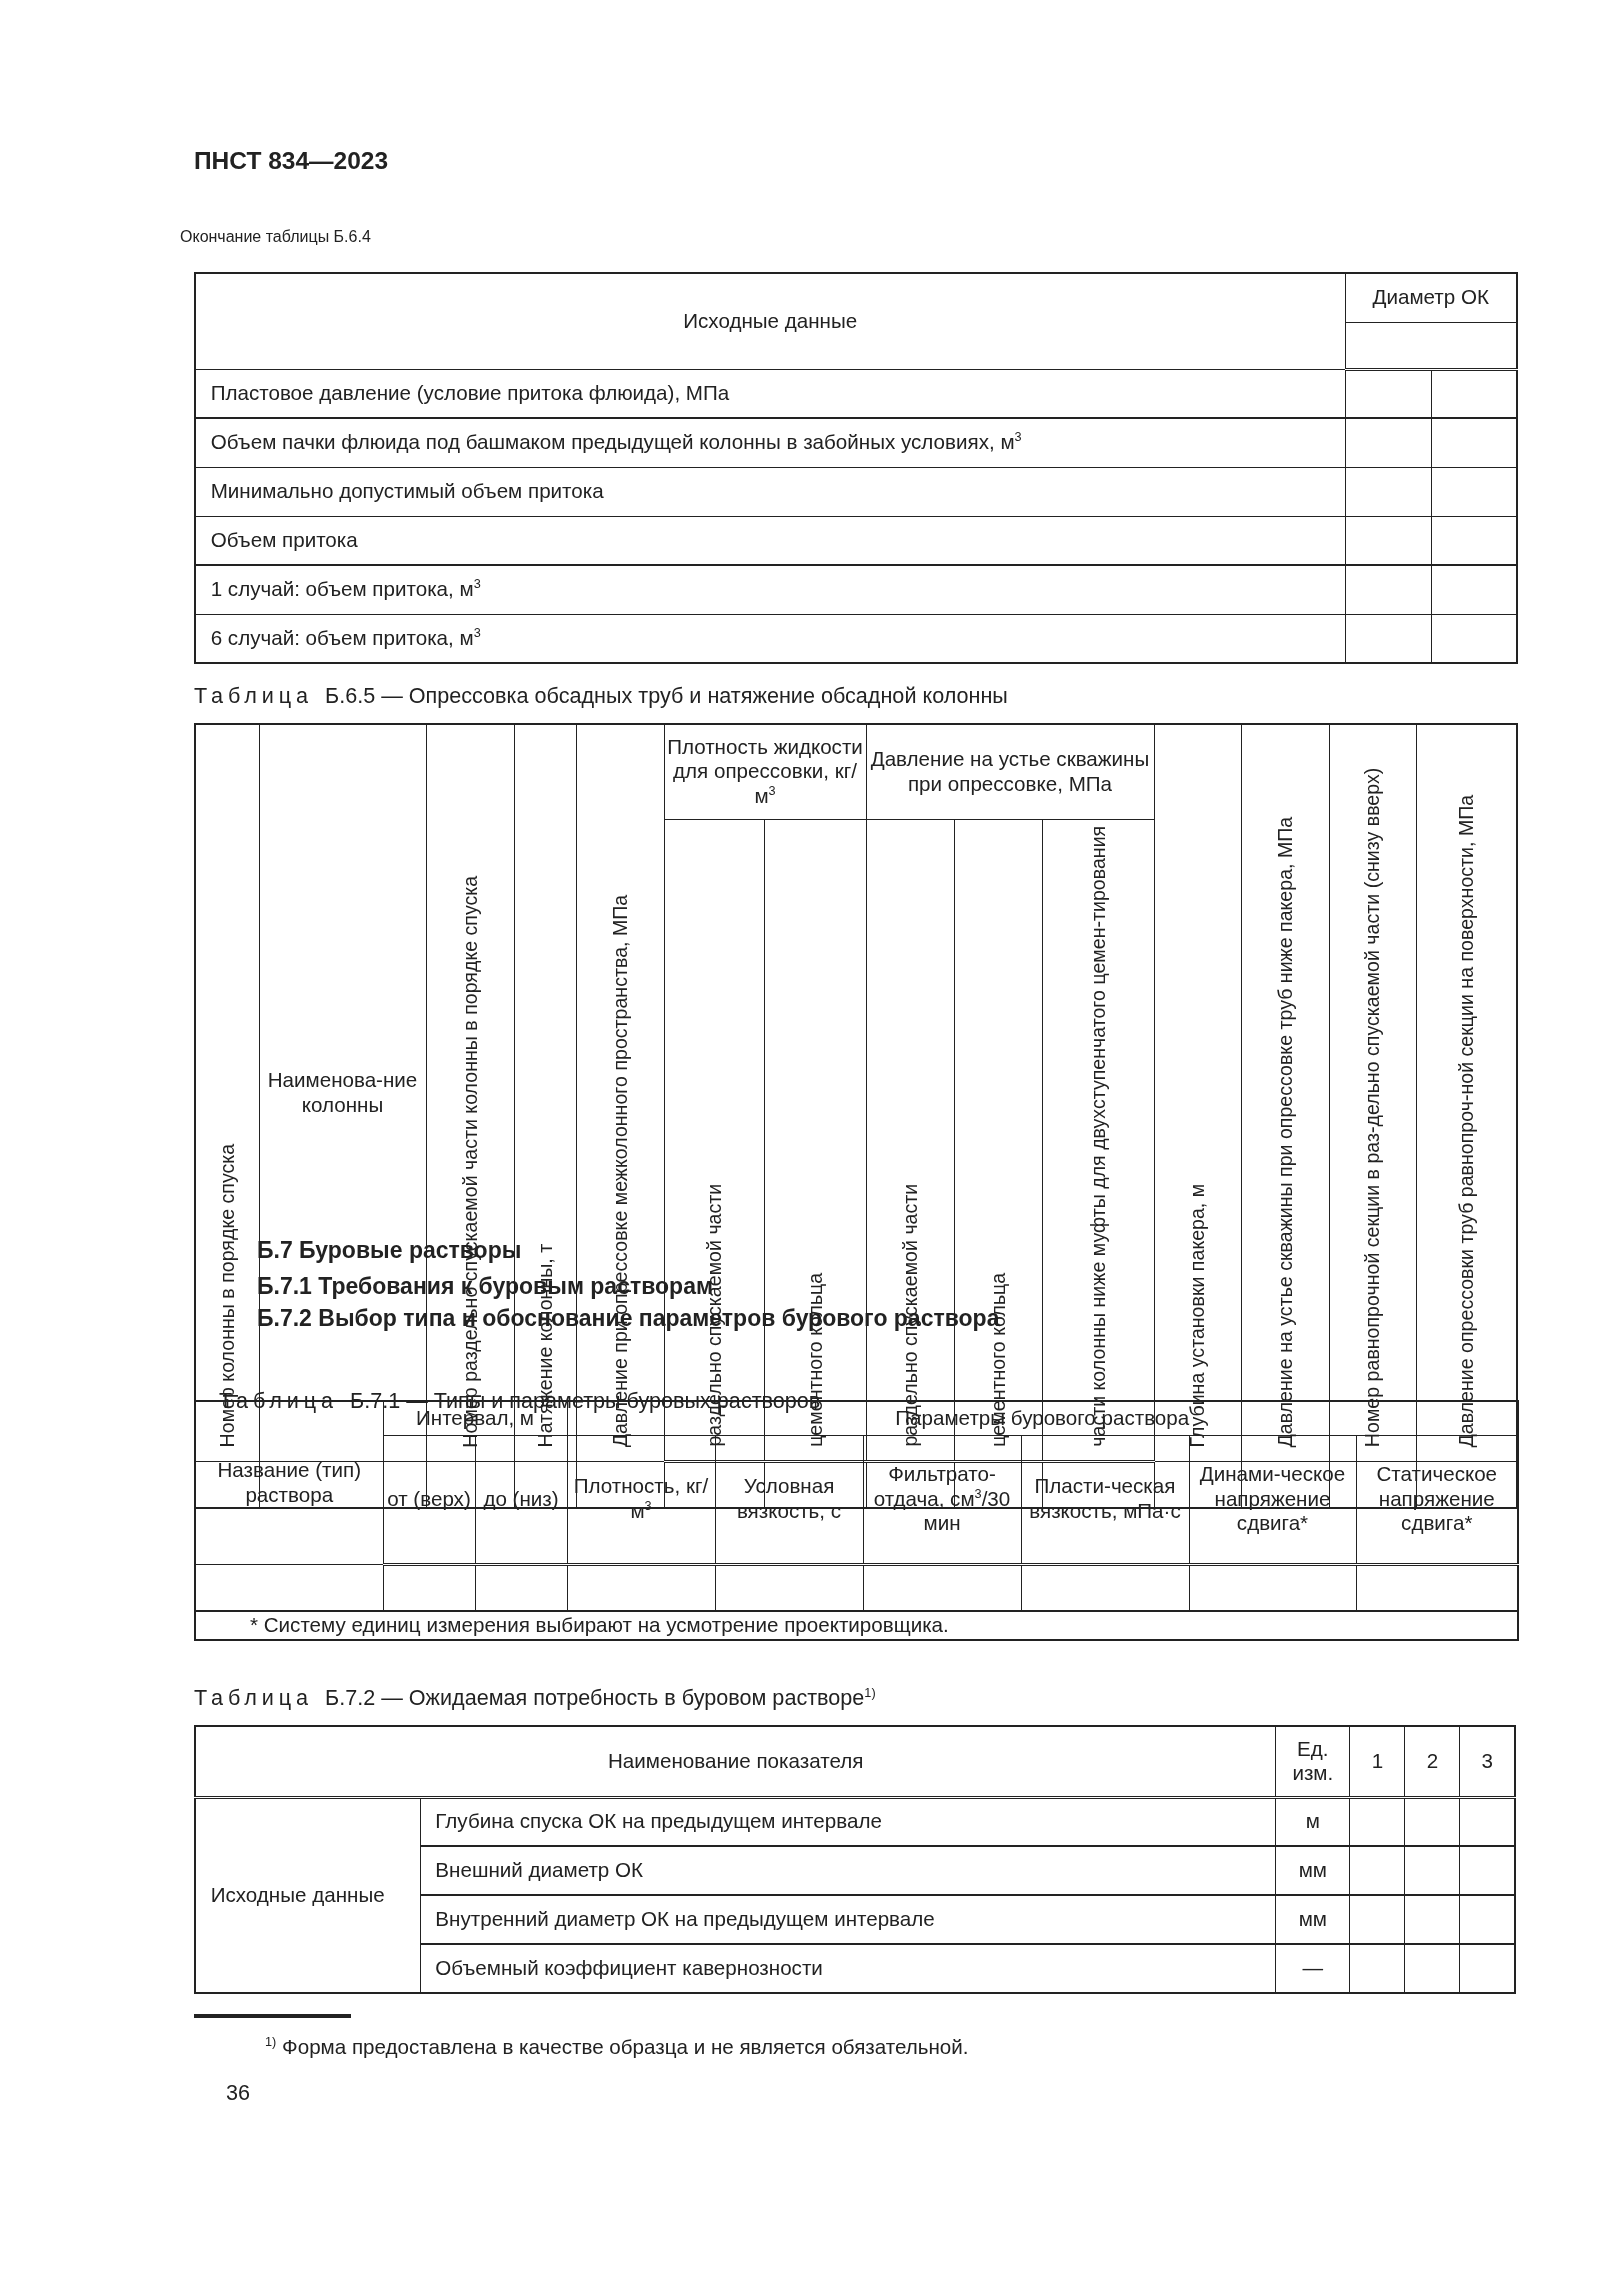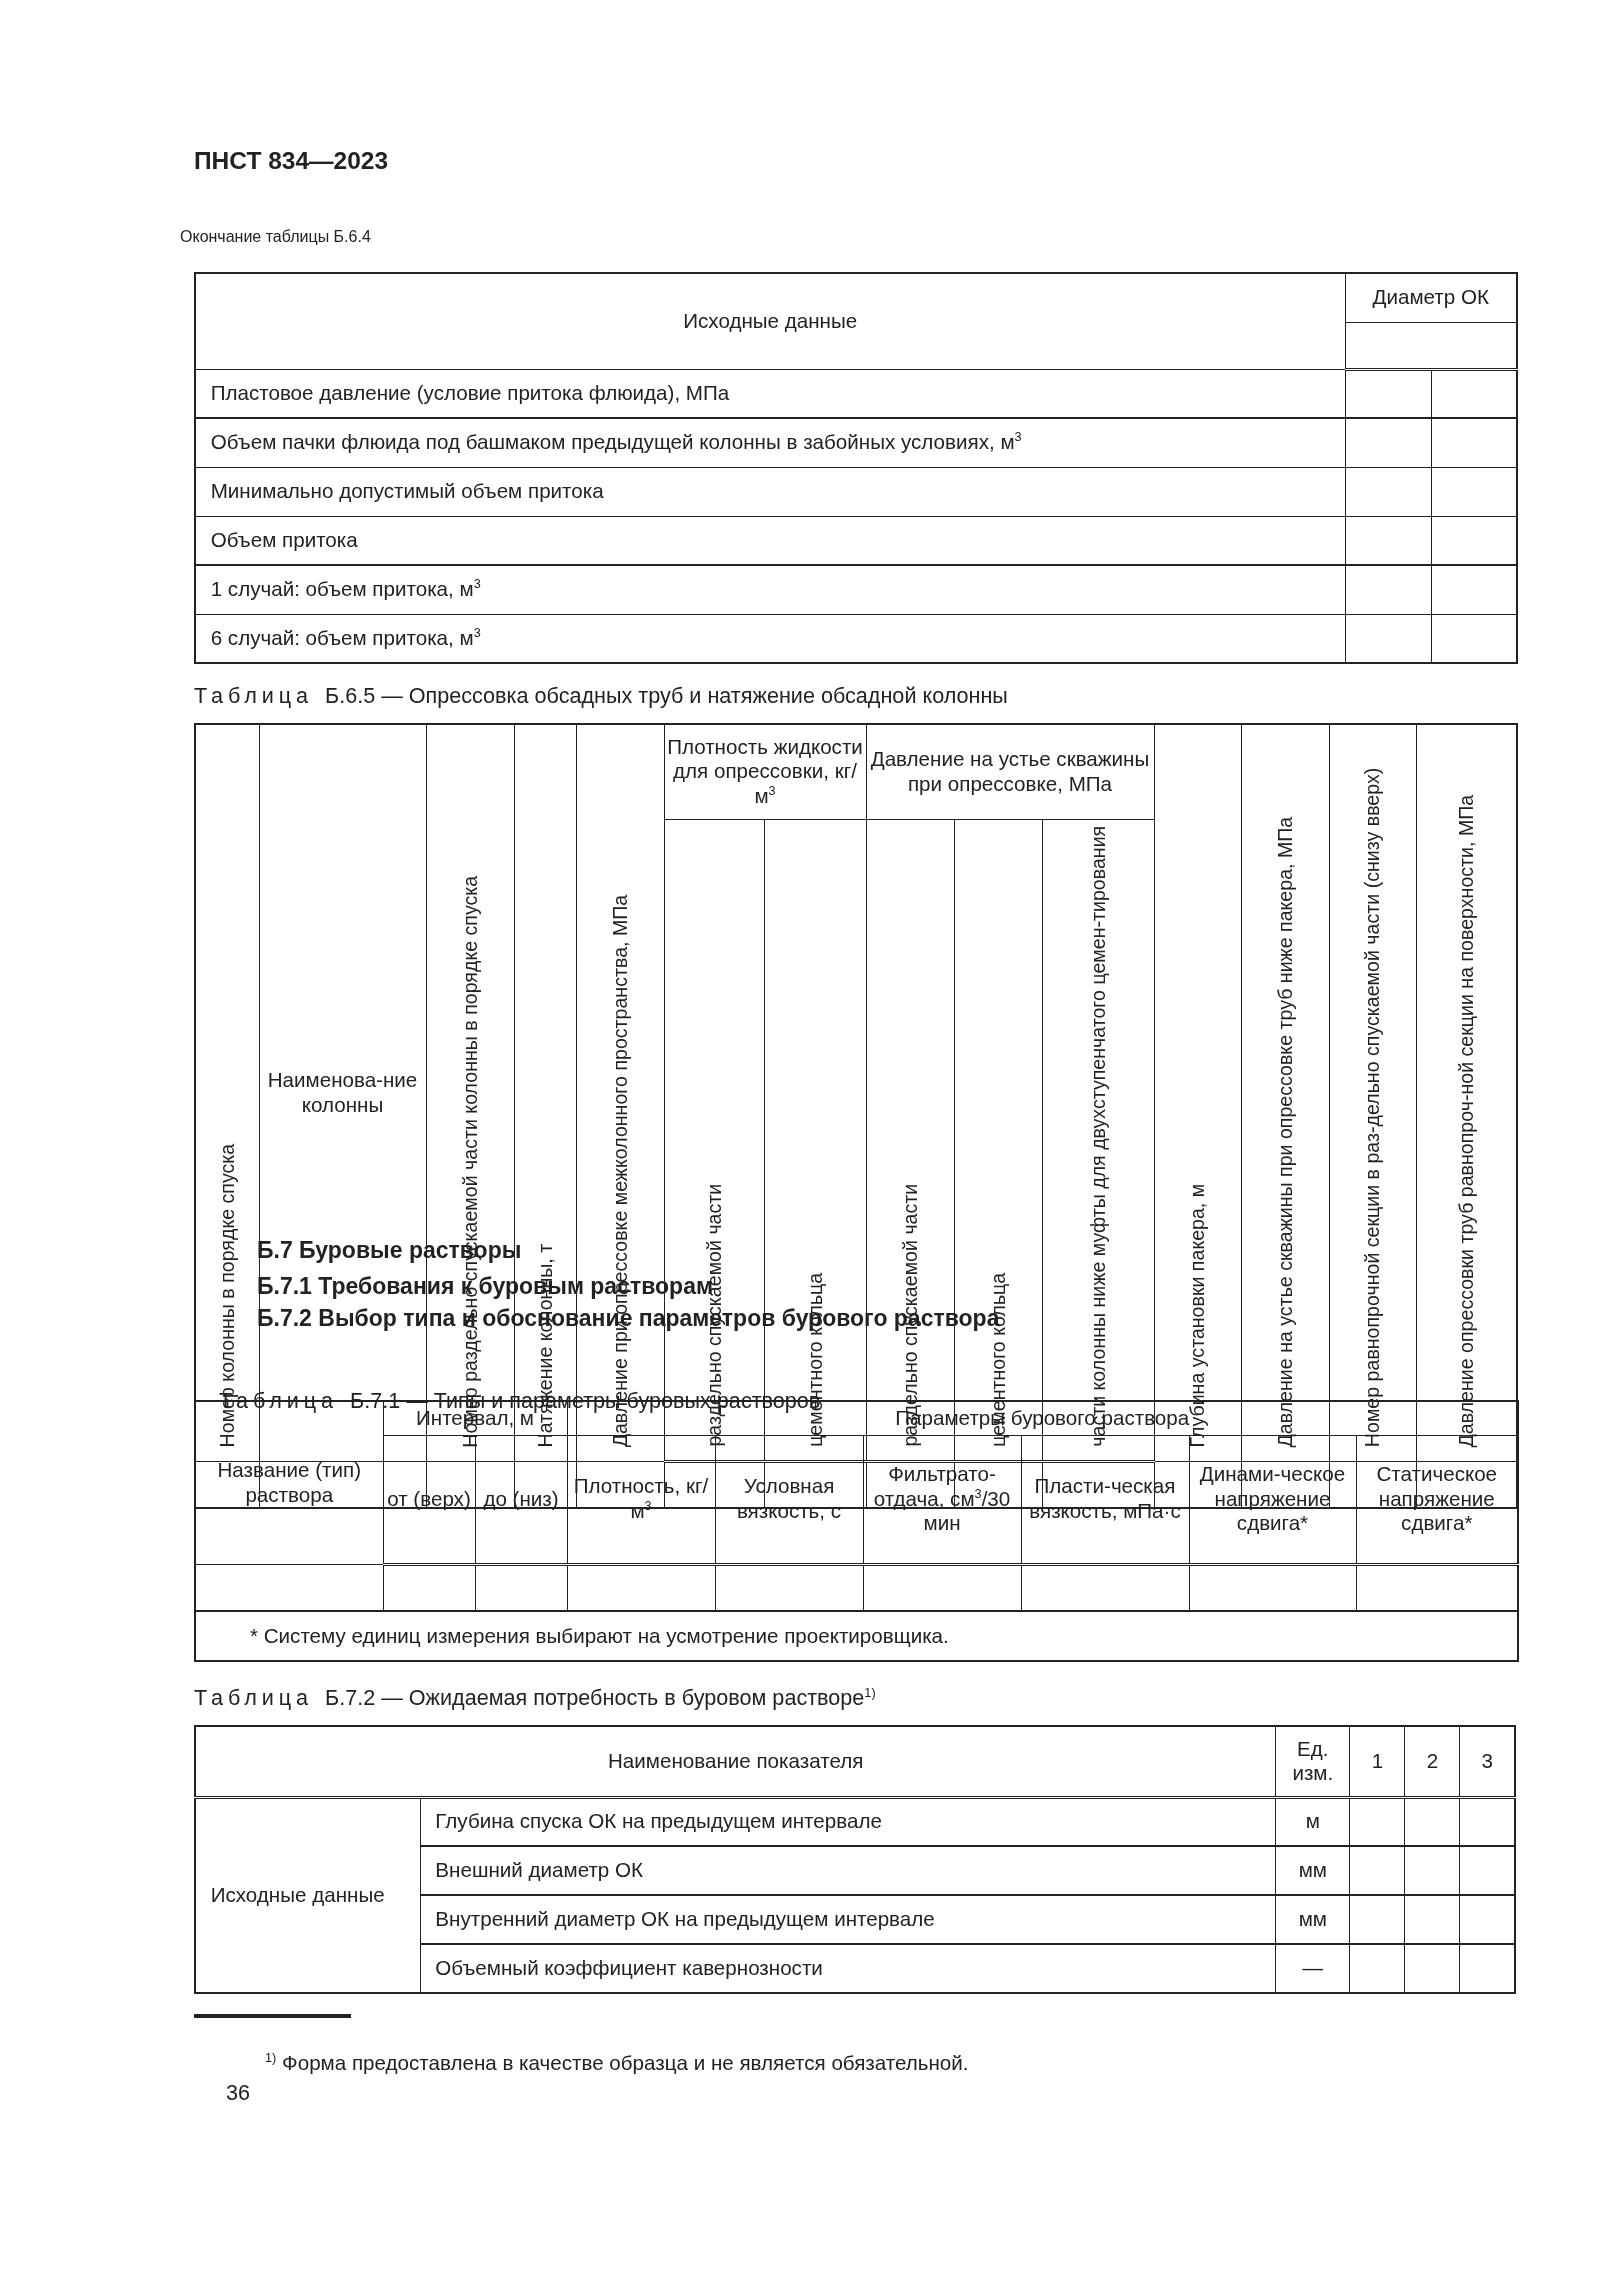--- a/index.html
+++ b/index.html
@@ -13,21 +13,21 @@
   table { border-collapse:collapse; position:absolute; table-layout:fixed; }
   td, th { border:1.5px solid #222; padding:0; font-weight:normal; font-size:20.6px; vertical-align:middle; text-align:center; line-height:1.2; }
   table.outer { border:2.9px solid #222; }
   tr.head-bottom > td, tr.head-bottom > th { border-bottom:3.9px double #222; }
   .left { text-align:left; padding-left:14.7px; }
   .vert { writing-mode:vertical-rl; transform:rotate(180deg); text-align:left; font-size:19.6px; line-height:1.15; padding:5.9px 0; margin:0 auto; }
   .vcell { vertical-align:bottom; padding-bottom:7.8px; }
   sup { font-size:12.7px; vertical-align:super; line-height:0; }
   .thick-top > td { border-top:2.9px solid #222; }
   .fn-line { left:194px; top:2014px; width:157px; height:3.9px; background:#222; }
-  .footnote { left:265px; top:2035px; font-size:20.6px;margin-top:16px; }
+  .footnote { left:265px; top:2035px; font-size:20.6px; }
   .page-num { left:194px; top:2080px; font-size:21.6px;margin-left:32px; }
 </style>
 </head>
 <body>
 
 <div class="abs doc-code">ПНСТ 834—2023</div>
 <div class="abs cont-caption">Окончание таблицы Б.6.4</div>
 
 <table class="outer" style="left:194px; top:272px; width:1322px;">
   <colgroup>
@@ -199,21 +199,21 @@
     <td></td>
         <td></td>
         <td></td>
         <td></td>
         <td></td>
         <td></td>
         <td></td>
         <td></td>
         <td></td>
   </tr>
-  <tr class="thick-top" style="height:50px">
+  <tr class="thick-top" style="height:29px">
     <td colspan="9" class="left" style="padding-left:54px;">*  Систему единиц измерения выбирают на усмотрение проектировщика.</td>
   </tr>
 </tbody>
   </table>
 
 <div class="abs caption" style="left:194px; top:1685px;"><span class="spaced">Таблица</span>&nbsp; <span>Б.7.2 — Ожидаемая потребность в буровом растворе</span><sup>1)</sup></div>
 
 <table class="outer" style="left:194px; top:1725px; width:1322px;">
   <colgroup>
     <col style="width:225px">

